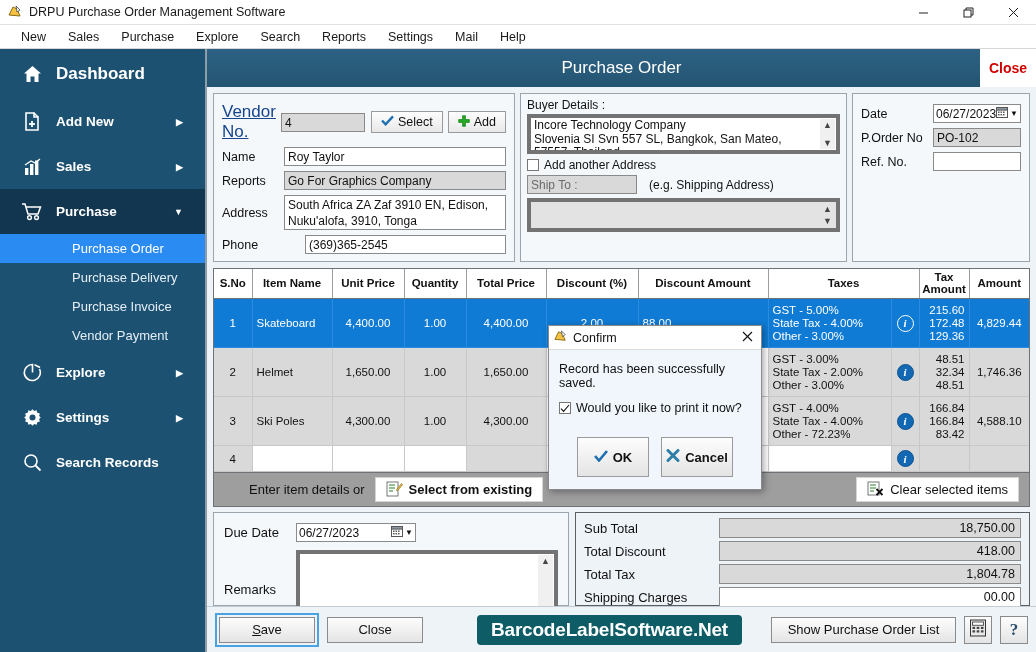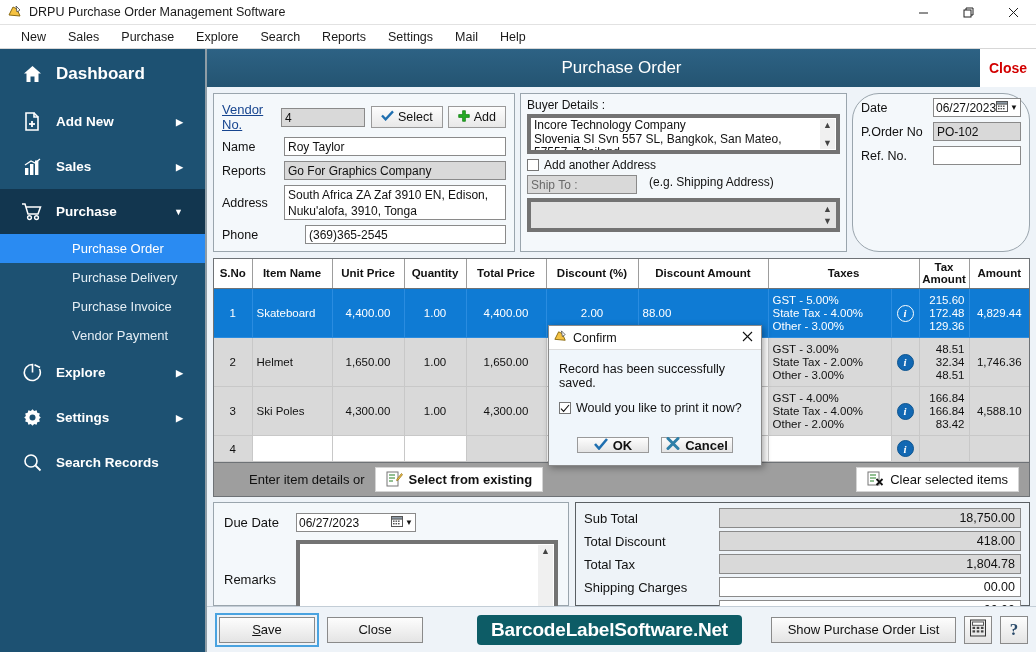--- a/index.html
+++ b/index.html
@@ -79,21 +79,21 @@
 
   
   #top-area{display:flex;padding:6px 6px 0 6px;gap:5px;flex:none;}
 
   .panel{border:1px solid #9aa5ad;background:#f4f8fb;}
 
   
   #vendor-panel{width:302px;padding:8px 8px 7px 8px;}
   .vrow{display:flex;align-items:center;margin-bottom:5px;}
   .vlabel{width:62px;font-size:12.5px;color:#111;}
-  .vlabel.link{color:#17458f;text-decoration:underline;cursor:pointer;font-size:13px;}
+  .vlabel.link{color:#17458f;text-decoration:underline;cursor:pointer;font-size:17px;}
   .tbox{
     border:1px solid #8a8a8a;background:#fff;height:19px;font-size:12px;
     padding:1px 3px;line-height:16px;color:#111;overflow:hidden;
   }
   .tbox.ro{background:#d9d9d9;}
   .btn{
     border:1px solid #9a9a9a;background:linear-gradient(180deg,#fdfdfd,#e8e8e8);
     height:22px;display:inline-flex;align-items:center;justify-content:center;gap:4px;
     font-size:12.5px;padding:0 9px;cursor:pointer;color:#111;
   }
@@ -109,21 +109,21 @@
     position:absolute;right:1px;top:1px;bottom:1px;width:15px;background:#f0f0f0;
     display:flex;flex-direction:column;justify-content:space-between;align-items:center;
     font-size:9px;color:#444;
   }
   .scrollbar span{line-height:10px;padding:1px 0;}
   .chkline{display:flex;align-items:center;margin:4px 0 3px 0;font-size:12px;color:#111;}
   .cbox{width:12px;height:12px;border:1px solid #767676;background:#fff;margin-right:5px;flex:none;
         display:flex;align-items:center;justify-content:center;font-size:10px;color:#111;line-height:1;}
 
   
-  #date-panel{flex:1;padding:4px 8px;border-radius:27px;}
+  #date-panel{flex:1;padding:10px 8px;}
   .drow{display:flex;align-items:center;margin-bottom:5px;}
   .dlabel{width:72px;font-size:12.5px;color:#111;}
 
   .datebox{
     border:1px solid #8a8a8a;background:#fff;height:19px;display:flex;align-items:center;
     font-size:12px;padding:0 2px;color:#111;
   }
   .cal-ico{margin-left:auto;display:flex;align-items:center;gap:2px;}
 
   
@@ -217,21 +217,21 @@
     display:flex;align-items:center;padding:0 4px;
   }
   #dlg-title .t{font-size:12.5px;color:#111;margin-left:5px;}
   #dlg-title .x{margin-left:auto;font-size:13px;color:#111;cursor:pointer;padding:0 4px;}
   #dlg-body{padding:12px 10px 10px 10px;}
   #dlg-msg{font-size:12.5px;color:#111;margin-bottom:11px;}
   #dlg-chk{display:flex;align-items:center;font-size:12.5px;color:#111;}
   #dlg-btns{display:flex;gap:12px;justify-content:center;padding:12px 0 12px 0;}
   .dbtn{
     border:1px solid #9a9a9a;background:linear-gradient(180deg,#fdfdfd,#e4e4e4);
-    height:16px;width:72px;display:flex;align-items:center;justify-content:center;gap:5px;
+    height:40px;width:72px;display:flex;align-items:center;justify-content:center;gap:5px;
     font-size:13px;font-weight:bold;color:#111;cursor:pointer;
   }
 </style>
 </head>
 <body>
 
 <div id="titlebar">
   <span class="app-icon">
     <svg width="16" height="16" viewBox="0 0 16 16">
       <path d="M2 11 L6 3 L10 5 L13 12 Z" fill="#f5c242" stroke="#8a6a10" stroke-width="1"></path>
@@ -420,21 +420,21 @@
 Phone: (365)365-2154, 654825XXXX</span>
           <span class="scrollbar">
             <span>▲</span>
             <span>▼</span>
           </span>
         </div>
         <div class="chkline">
           <span class="cbox"></span>
           <span>Add another Address</span>
         </div>
-        <div style="display:flex;align-items:flex-start;gap:12px;">
+        <div style="display:flex;align-items:center;gap:12px;">
           <span class="tbox ro" style="width:110px;color:#6a6a6a;">Ship To :</span>
           <span style="font-size:12px;color:#111;">(e.g. Shipping Address)</span>
         </div>
         <div class="tarea" style="height:34px;margin-top:4px;background:#e3e3e3;padding-right:18px;">
           <span></span>
           <span class="scrollbar" style="background:#e3e3e3;">
             <span>▲</span>
             <span>▼</span>
           </span>
         </div>
@@ -556,21 +556,21 @@
             <td class="c">3</td>
             <td>Ski Poles</td>
             <td class="c">4,300.00</td>
             <td class="c">1.00</td>
             <td class="c">4,300.00</td>
             <td class="c" style="background:#fff;"></td>
             <td style="background:#fff;"></td>
             <td class="tax">
               <div>GST - 4.00%</div>
               <div>State Tax - 4.00%</div>
-              <div>Other - 2.00%</div>
+              <div>Other - 72.23%</div>
             </td>
             <td class="info"><span class="iico">i</span></td>
             <td class="taxamt">
               <div>166.84</div>
               <div>166.84</div>
               <div>83.42</div>
             </td>
             <td class="c" style="border-right:none;">4,588.10</td>
           </tr>
 

